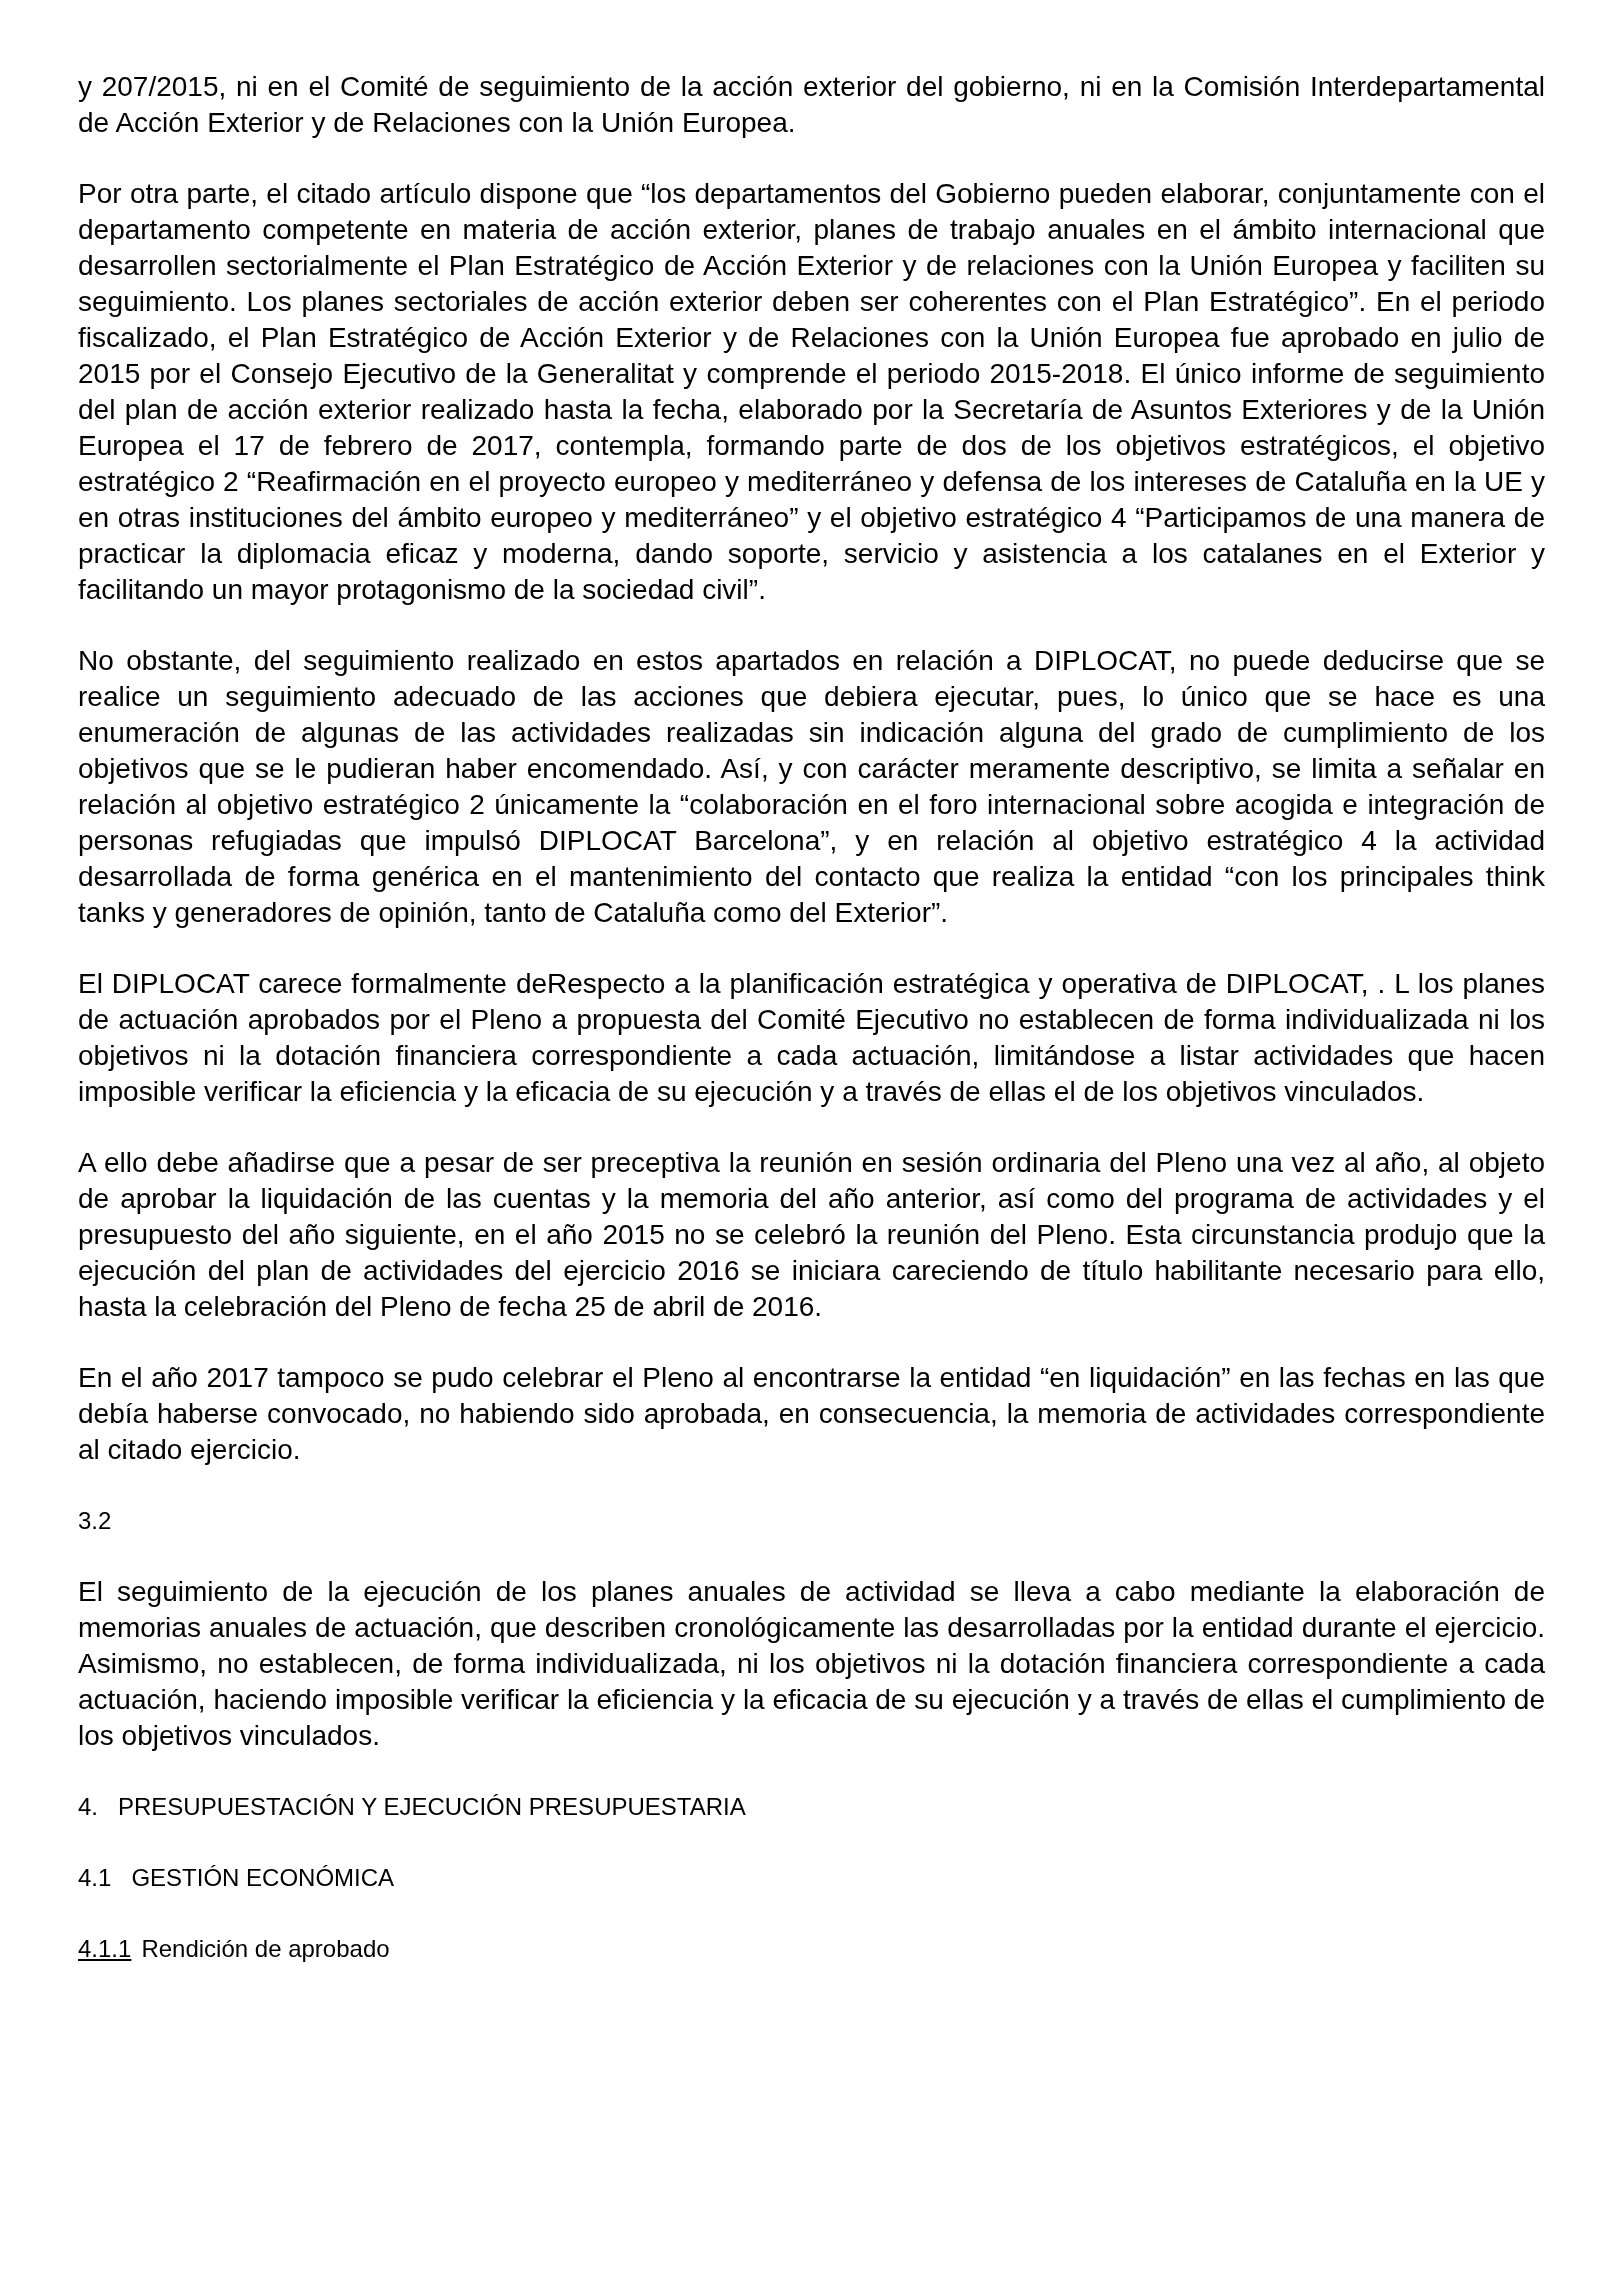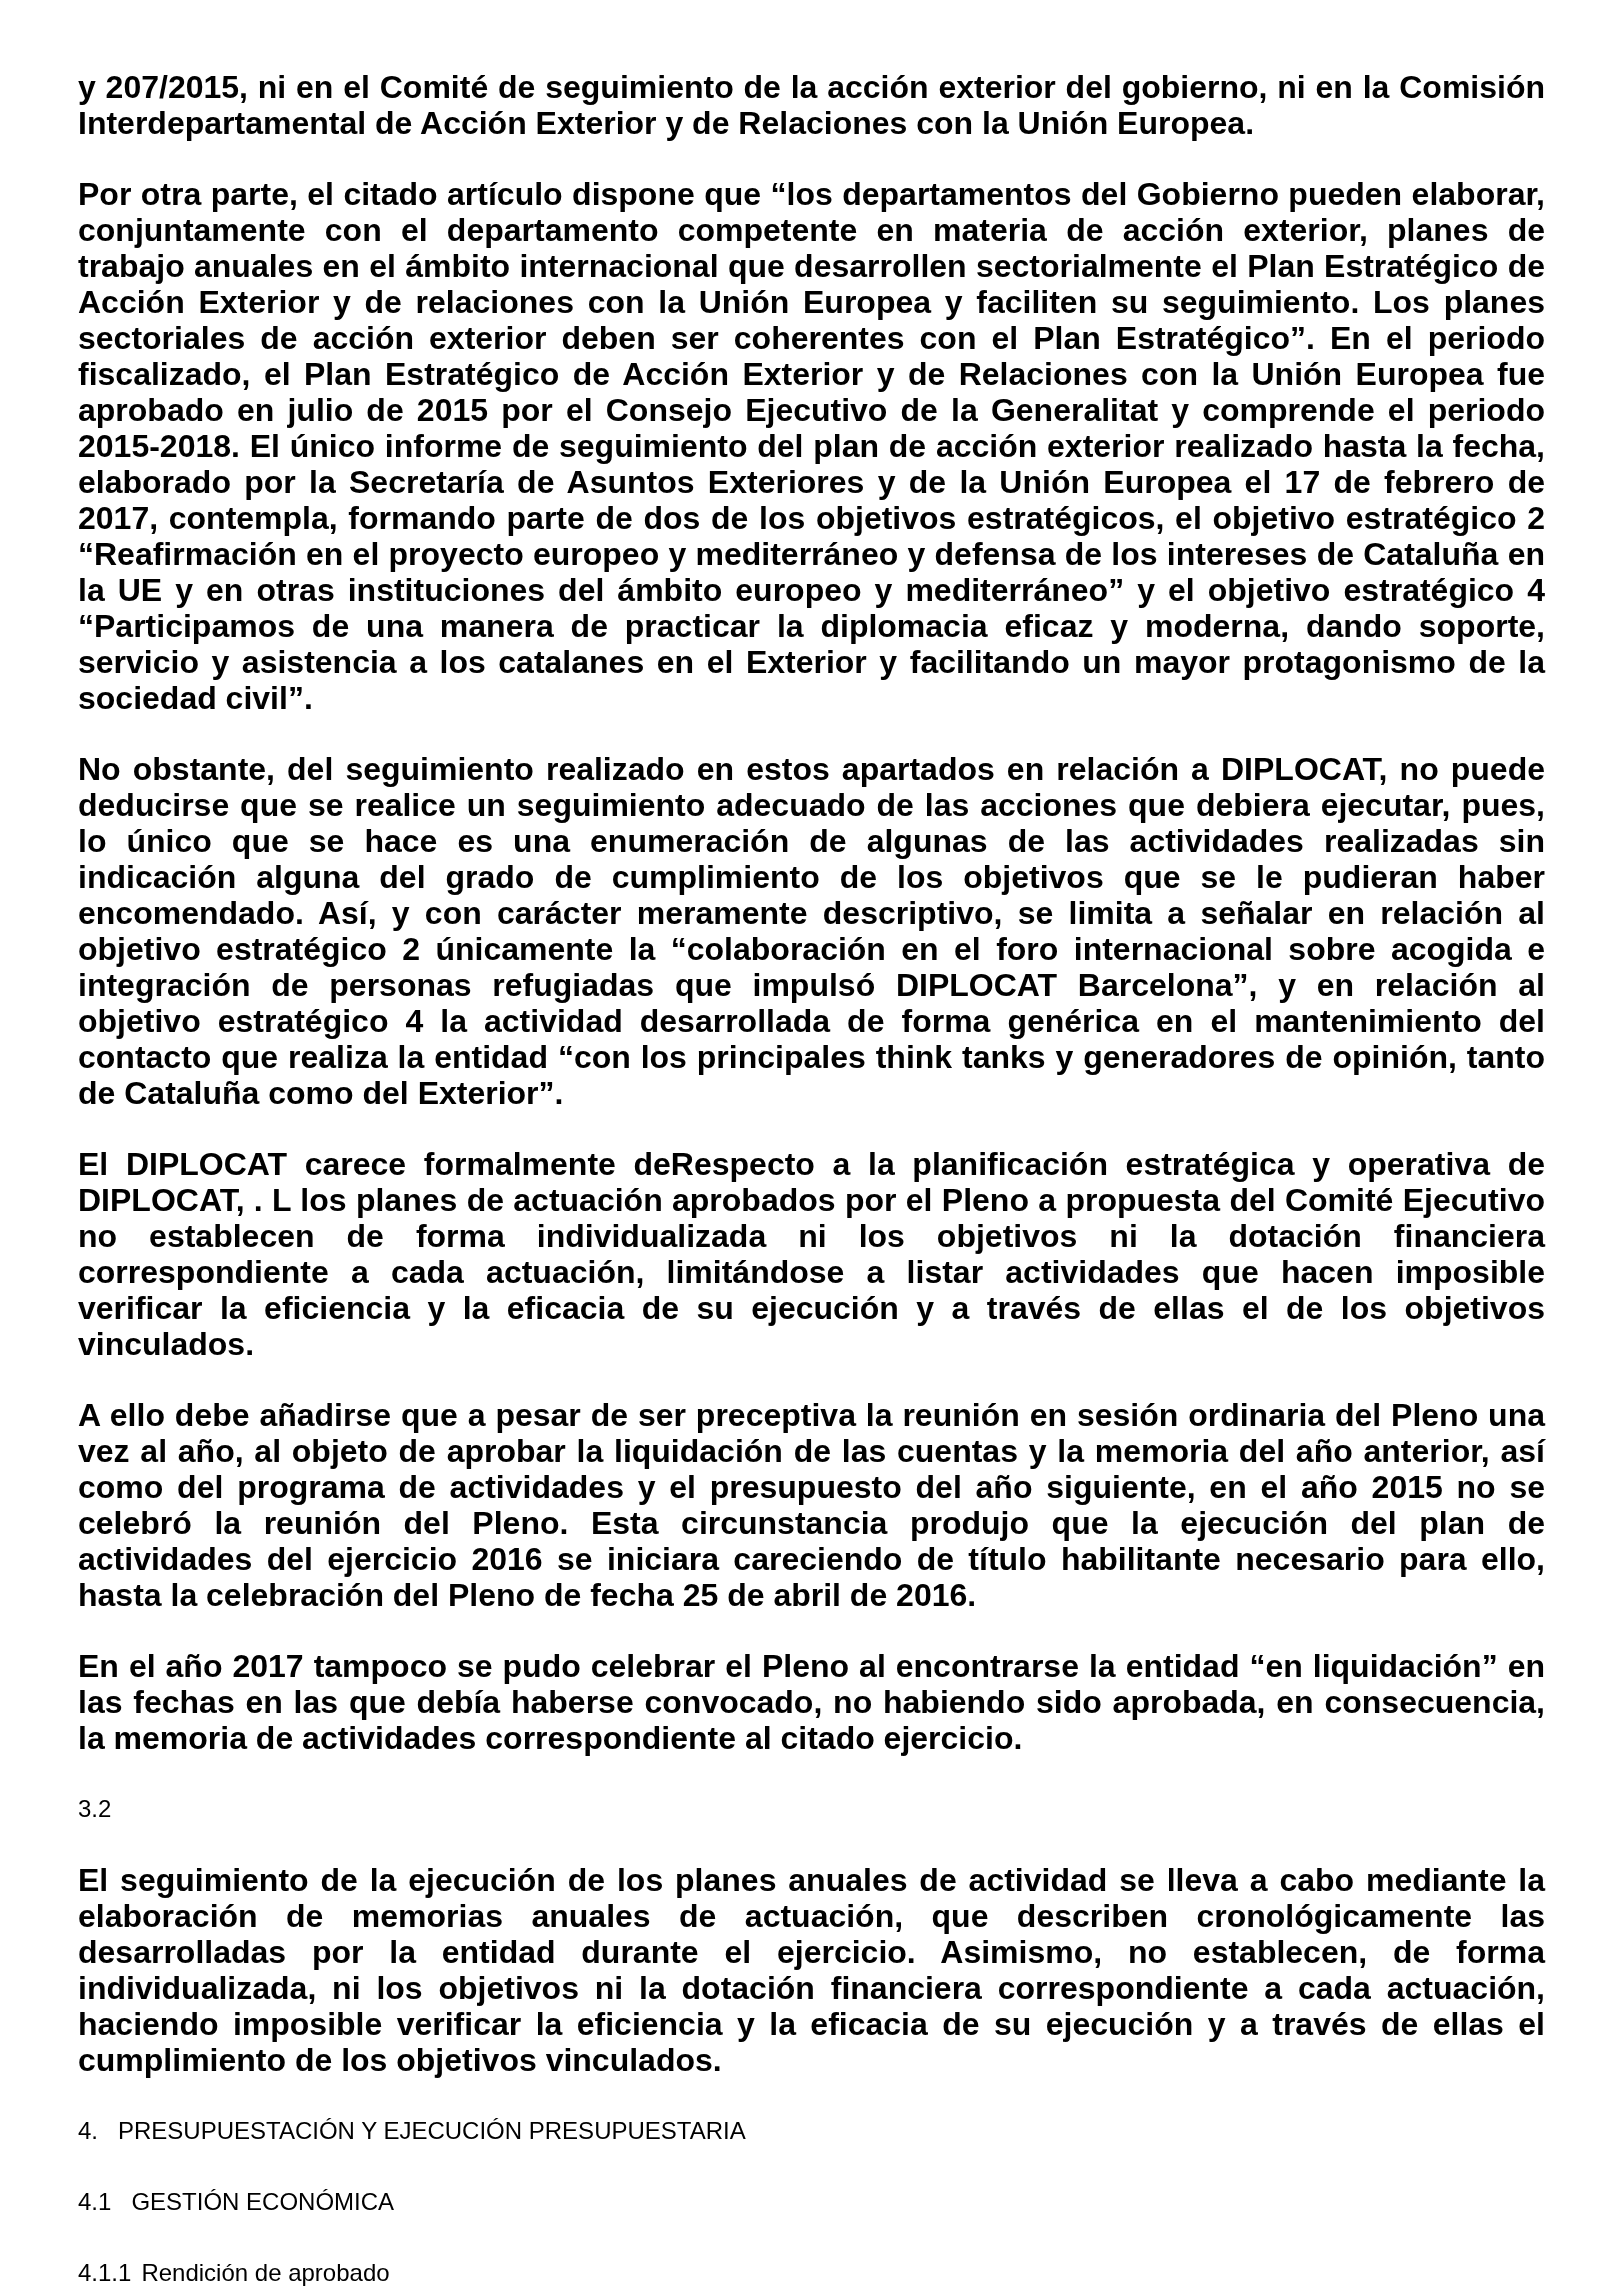--- a/index.html
+++ b/index.html
@@ -15,43 +15,43 @@
   }
   .page {
     box-sizing: border-box;
     width: 1623px;
     height: 2295px;
     padding: 69px 78px 0 78px;
     overflow: hidden;
     background: #ffffff;
   }
   .para {
-    font-size: 32px;
+    font-size: 28px;
     line-height: 36px;
     text-align: justify;
     margin: 0 0 35px 0;
-    font-weight: bold;
+    font-weight: normal;
   }
   .heading {
     font-size: 24px;
     line-height: 36px;
     font-weight: normal;
     display: flex;
     align-items: flex-end;
     margin: 20px 0 35px 0;
     text-align: left;
   }
   .heading .num {
     flex: 0 0 auto;
   }
   .h-major .num { margin-right: 20px; }
   .h-sub {
     margin: 1.7px 0 38px 0;
   }
-  .h-sub .num { margin-right: 10px; }
+  .h-sub .num { margin-right: 10px; text-decoration: underline; }
 </style>
 </head>
 <body>
 
 <main class="page">
 
   <p class="para">y 207/2015, ni en el Comité de seguimiento de la acción exterior del gobierno, ni en la Comisión Interdepartamental de Acción Exterior y de Relaciones con la Unión Europea.</p>
 
   <p class="para">Por otra parte, el citado artículo dispone que “los departamentos del Gobierno pueden elaborar, conjuntamente con el departamento competente en materia de acción exterior, planes de trabajo anuales en el ámbito internacional que desarrollen sectorialmente el Plan Estratégico de Acción Exterior y de relaciones con la Unión Europea y faciliten su seguimiento. Los planes sectoriales de acción exterior deben ser coherentes con el Plan Estratégico”. En el periodo fiscalizado, el Plan Estratégico de Acción Exterior y de Relaciones con la Unión Europea fue aprobado en julio de 2015 por el Consejo Ejecutivo de la Generalitat y comprende el periodo 2015-2018. El único informe de seguimiento del plan de acción exterior realizado hasta la fecha, elaborado por la Secretaría de Asuntos Exteriores y de la Unión Europea el 17 de febrero de 2017, contempla, formando parte de dos de los objetivos estratégicos, el objetivo estratégico 2 “Reafirmación en el proyecto europeo y mediterráneo y defensa de los intereses de Cataluña en la UE y en otras instituciones del ámbito europeo y mediterráneo” y el objetivo estratégico 4 “Participamos de una manera de practicar la diplomacia eficaz y moderna, dando soporte, servicio y asistencia a los catalanes en el Exterior y facilitando un mayor protagonismo de la sociedad civil”.</p>
 

